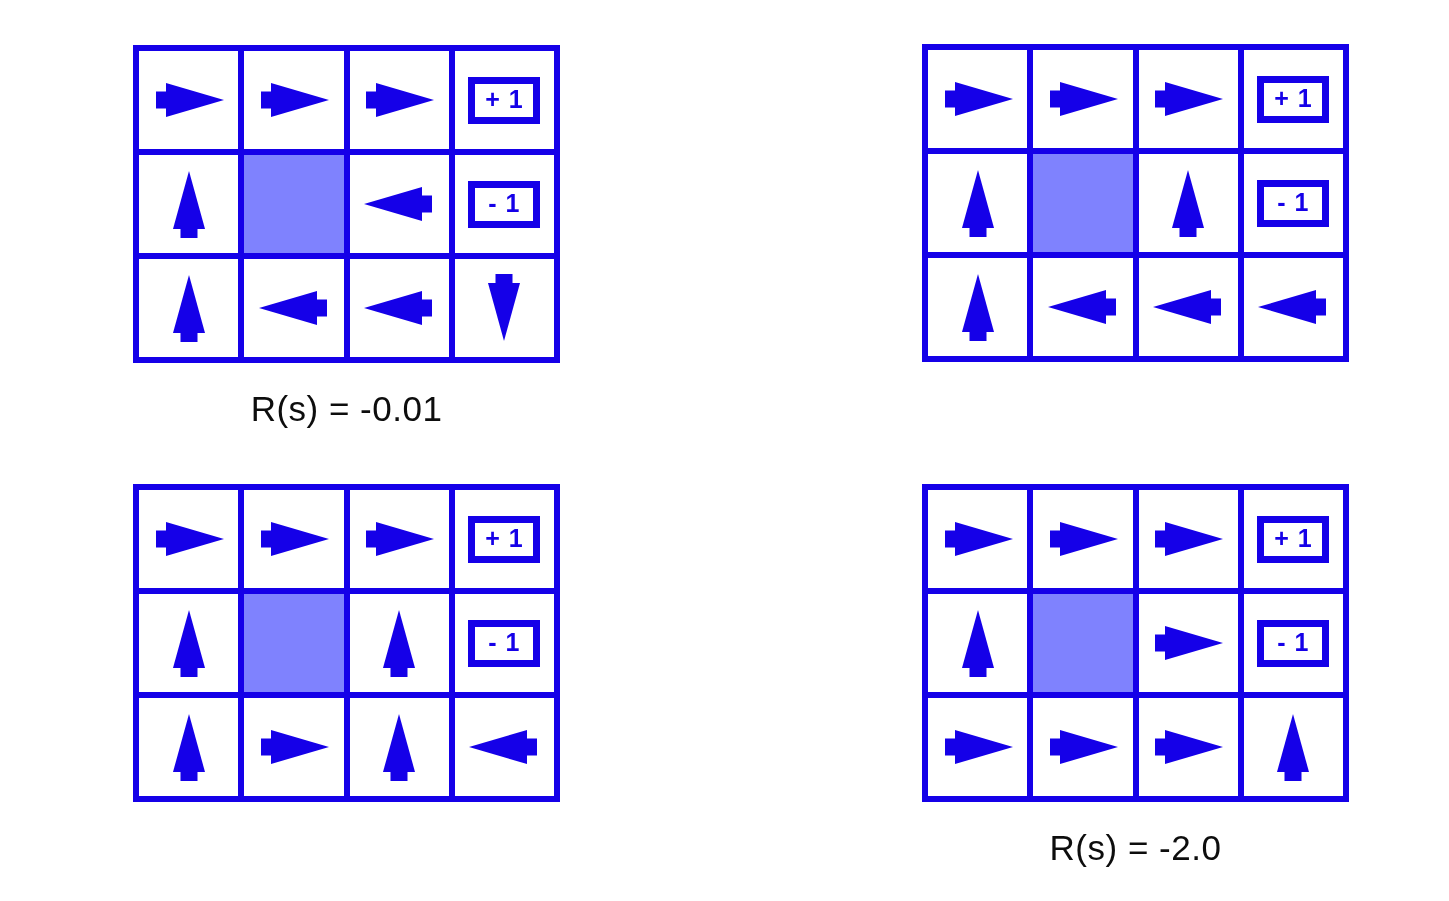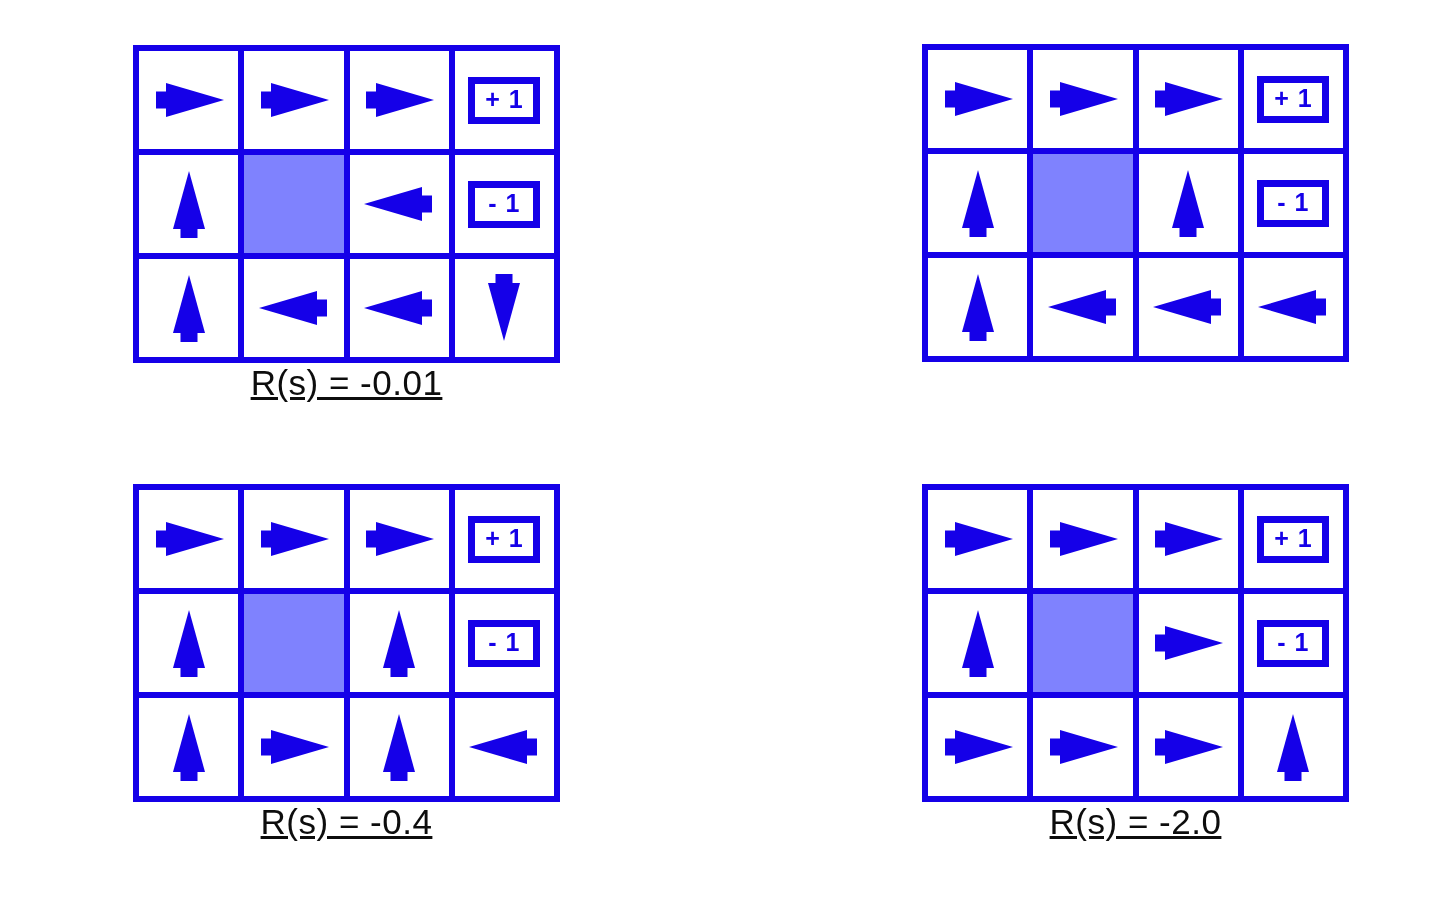--- a/index.html
+++ b/index.html
@@ -145,27 +145,27 @@
     letter-spacing: 1px;
     padding: 3px 9px 5px 9px;
     box-sizing: border-box;
     min-width: 72px;
     text-align: center;
     white-space: nowrap;
   }
 
   
   .caption {
+    margin-top: 26px;
     font-family: "Liberation Sans", sans-serif;
     font-size: 35px;
     color: #0d0d0d;
     letter-spacing: 0.5px;
     text-align: center;
     white-space: nowrap;
-    text-decoration: underline;
   }
 </style>
 </head>
 <body style="background: rgb(255, 255, 255);">
 
 <div id="figure">
 
   <div class="panel panel-tl">
     <div class="grid">
         <div class="cell">
@@ -356,21 +356,20 @@
             <span class="tail"></span>
           </span>
         </div>
         <div class="cell">
           <span class="arrow left">
             <span class="head"></span>
             <span class="tail"></span>
           </span>
         </div>
       </div>
-    <div class="caption">R(s) = -0.4</div>
   </div>
 
   <div class="panel panel-br">
     <div class="grid">
         <div class="cell">
           <span class="arrow right">
             <span class="head"></span>
             <span class="tail"></span>
           </span>
         </div>

